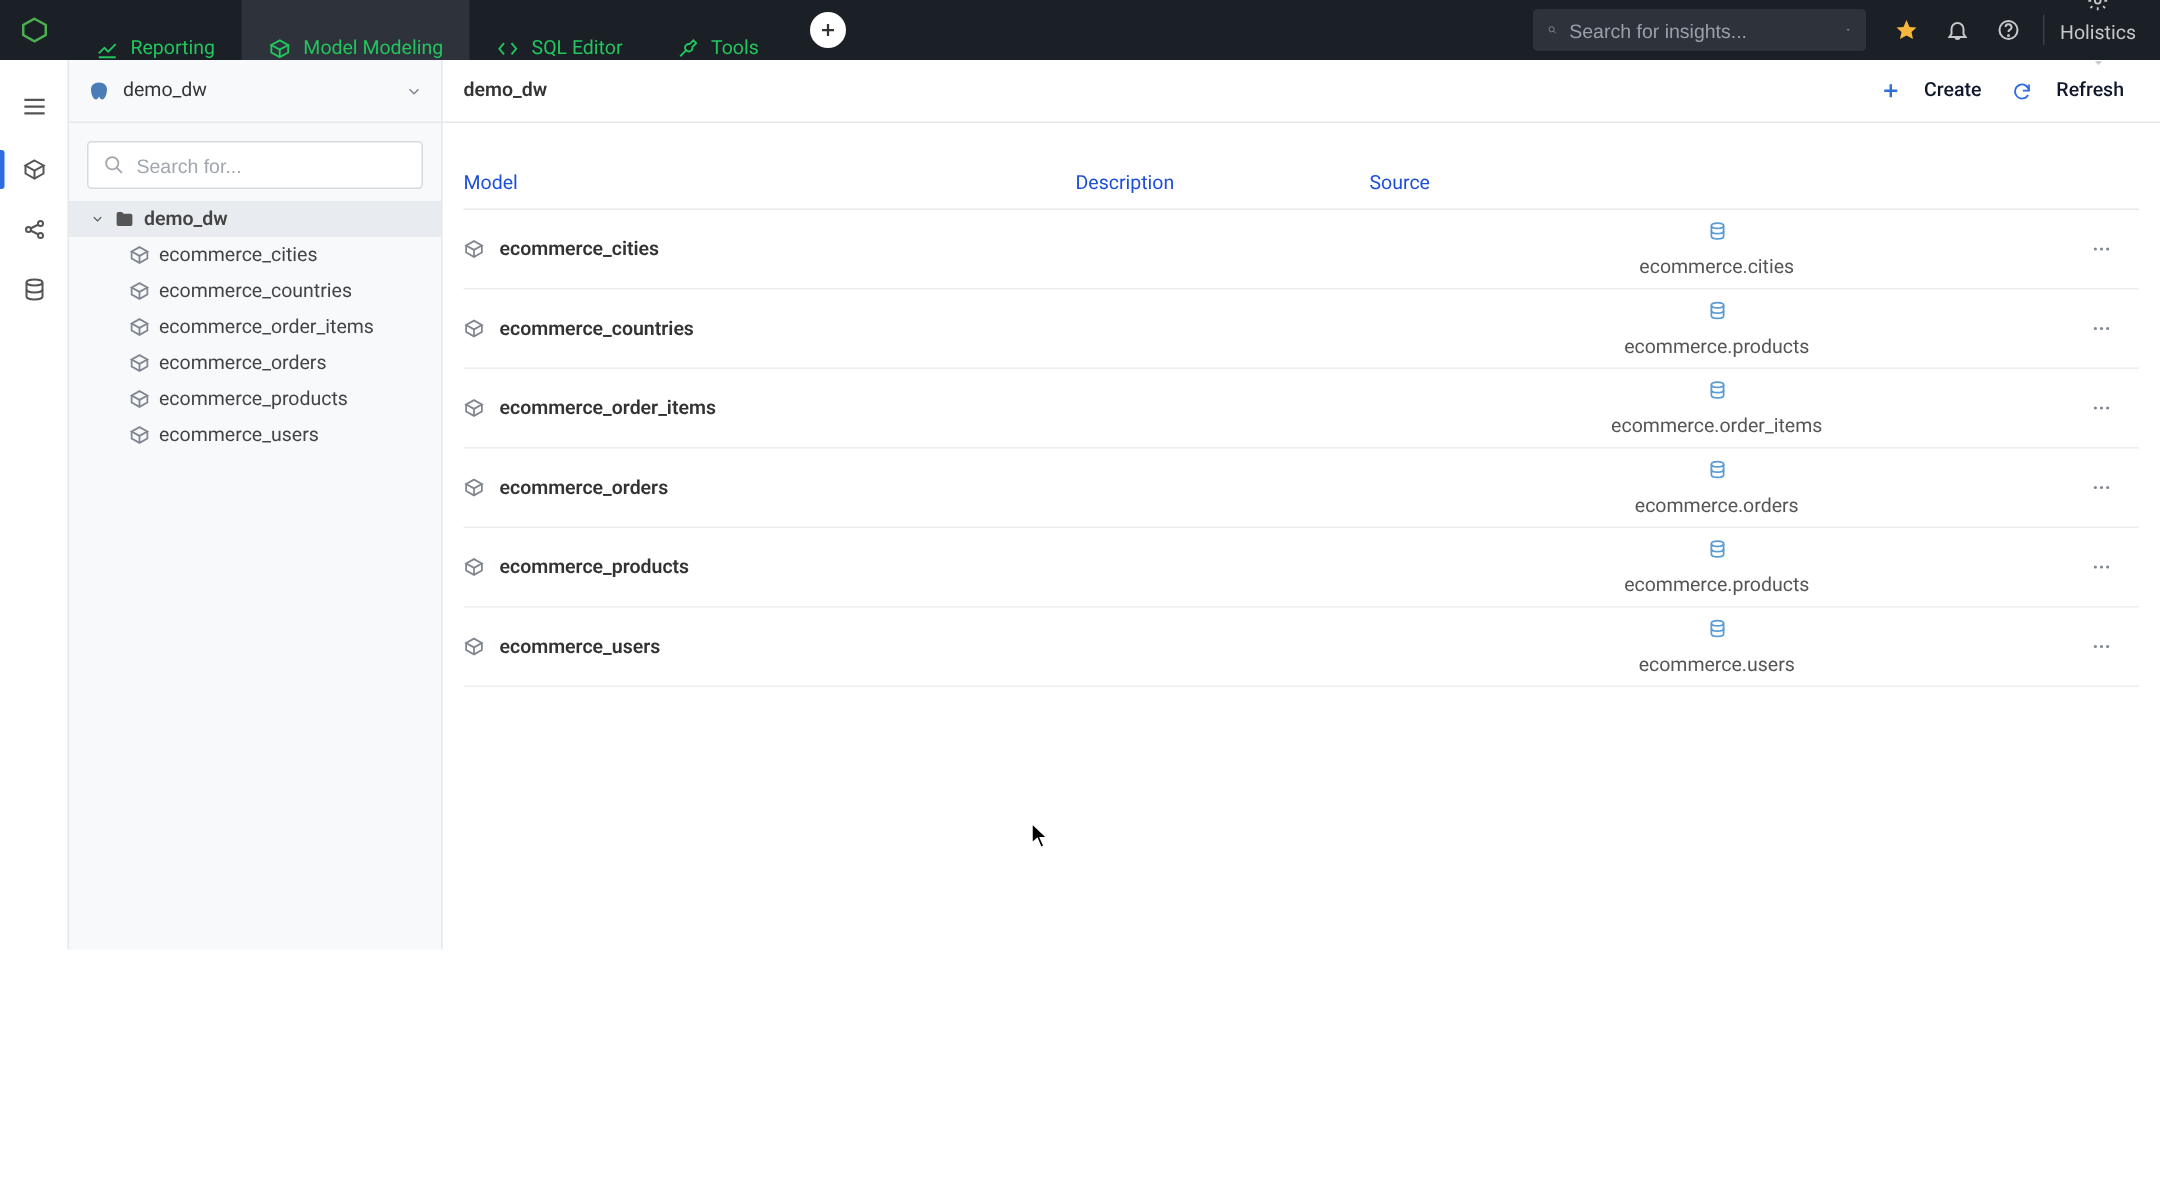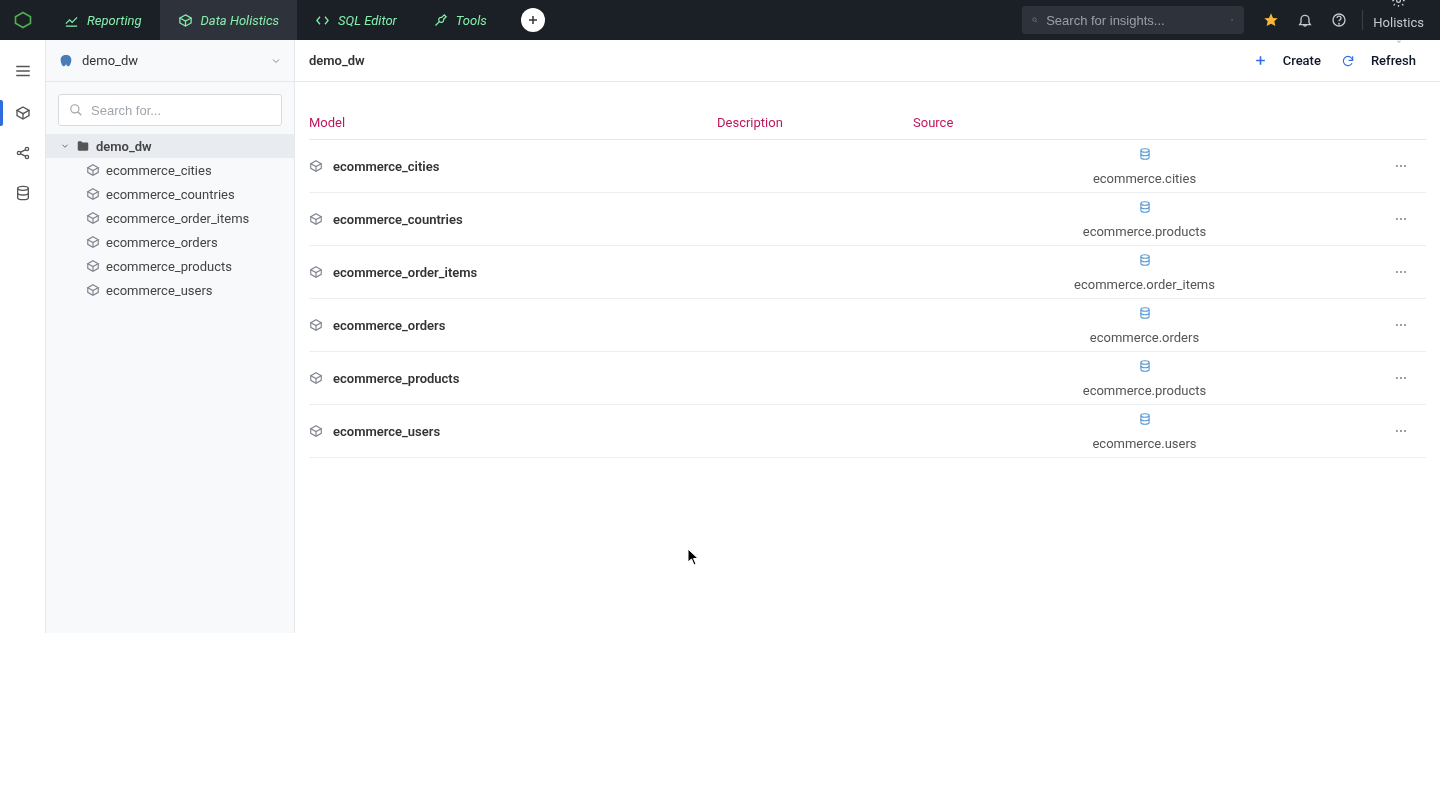--- a/index.html
+++ b/index.html
@@ -32,27 +32,26 @@
       width: 22px;
       height: 22px;
       border-radius: 4px;
       display: flex;
       align-items: center;
       justify-content: center;
     }
     .nav-tabs { display: flex; height: 100%; }
     .nav-tab {
       display: flex;
-      align-items: center;
+      align-items: flex-end;
       gap: 8px;
       padding: 0 18px;
       height: 100%;
       cursor: pointer;
-      color: #86efac;
-      font-style: italic;
+      color: #22c55e;
     }
     .nav-tab.active {
       background: #2d323b;
     }
     .nav-tab svg { width: 15px; height: 15px; }
     .add-btn {
       width: 24px; height: 24px;
       background: #fff;
       border-radius: 50%;
       display: flex; align-items: center; justify-content: center;
@@ -238,21 +237,21 @@
     }
 
     .table-wrap { padding: 24px 14px 0 14px; }
     .table-head, .table-row {
       display: flex;
       align-items: center;
     }
     .table-head {
       height: 34px;
       border-bottom: 1px solid #e5e7eb;
-      color: #be185d;
+      color: #1d4ed8;
       font-size: 13px;
     }
     .table-row {
       height: 53px;
       border-bottom: 1px solid #eceef1;
       cursor: pointer;
     }
     .col-model { width: 408px; display: flex; align-items: center; gap: 10px; }
     .col-desc  { width: 196px; }
     .col-src   { flex: 1; display: flex; align-items: center; gap: 10px; }
@@ -296,21 +295,21 @@
           <path d="M3 21 H21"></path>
       </svg>
       <span>Reporting</span>
     </div>
     <div class="nav-tab active">
       <svg viewBox="0 0 24 24" fill="none" stroke="currentColor" stroke-width="2">
         <path d="M12 3 L21 8 L12 13 L3 8 Z"></path>
           <path d="M3 8 V16 L12 21 L21 16 V8"></path>
           <path d="M12 13 V21"></path>
       </svg>
-      <span>Data Holistics</span>
+      <span>Model Modeling</span>
     </div>
     <div class="nav-tab">
       <svg viewBox="0 0 24 24" fill="none" stroke="currentColor" stroke-width="2">
         <path d="M8 6 L3 12 L8 18"></path>
           <path d="M16 6 L21 12 L16 18"></path>
       </svg>
       <span>SQL Editor</span>
     </div>
     <div class="nav-tab">
       <svg viewBox="0 0 24 24" fill="none" stroke="currentColor" stroke-width="2">

